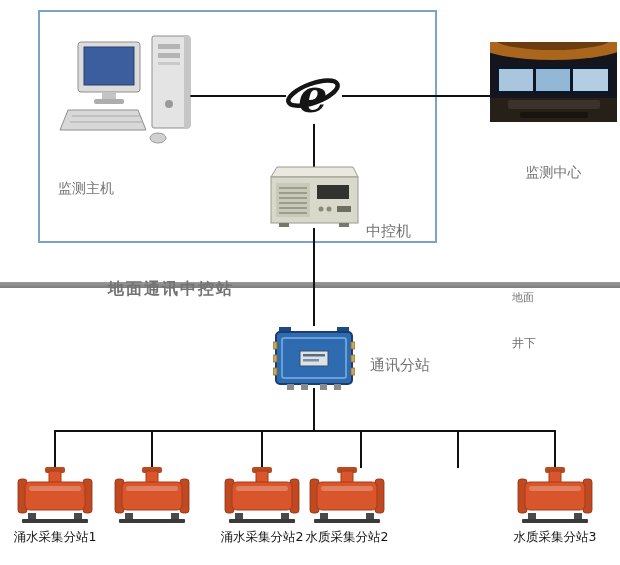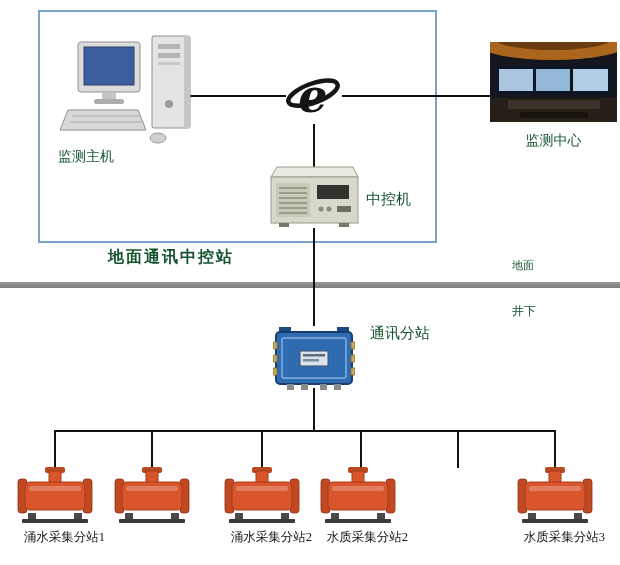--- a/index.html
+++ b/index.html
@@ -1,32 +1,32 @@
 <!DOCTYPE html>
 <html><head>
 <meta charset="utf-8">
 <style>
   * { margin:0; padding:0; box-sizing:border-box; }
   html,body { background:#ffffff; }
   body { font-family:"DejaVu Sans","Liberation Sans",sans-serif; color:#151515; }
   .canvas { position:relative; width:620px; height:565px; background:#ffffff; overflow:hidden; }
   .line { position:absolute; background:#111111; }
-  .label { position:absolute; color:#14532d; white-space:nowrap; }
+  .label { position:absolute; color:#737373; white-space:nowrap;margin-top:32px; }
   .ground-box { position:absolute; left:38px; top:10px; width:399px; height:233px;
                 border:2px solid #7aa3c9; background:transparent; }
   .ground-box-label { left:108px; top:247px; font-size:16px; font-weight:600; letter-spacing:2px; }
   .host-label   { left:58px;  top:148px; width:145px; font-size:14px; }
   .center-label { left:490px; top:132px; width:127px; text-align:center; font-size:14px; }
   .server-label { left:366px; top:190px; font-size:15px; }
   .surface-label { left:512px; top:258px; font-size:11px; }
   .underground-label { left:512px; top:303px; font-size:12px; }
   .substation-label { left:370px; top:324px; font-size:15px; }
   .divider { position:absolute; left:0; top:282px; width:620px; height:6px;
              background:linear-gradient(#9a9a9a,#7e7e7e); }
-  .station { position:absolute; top:466px; width:100px; text-align:right;font-family:Liberation Serif, serif; }
+  .station { position:absolute; top:466px; width:100px; text-align:center; }
   .station svg { display:block; margin:0 auto; }
   .station-label { font-size:12.5px; margin-top:5px; white-space:nowrap; }
   .monitor-center { position:absolute; left:490px; top:42px; width:127px; height:80px; }
   .elogo { position:absolute; left:286px; top:68px; width:56px; height:56px; }
   .computer { position:absolute; left:58px; top:34px; width:145px; height:112px; }
   .server { position:absolute; left:267px; top:163px; width:95px; height:68px; }
   .substation { position:absolute; left:273px; top:326px; width:82px; height:68px; }
 </style>
 </head>
 <body>
@@ -171,21 +171,21 @@
     <svg width="78" height="58" viewBox="0 0 78 58">
         <use href="#orange-device"></use>
       </svg>
   </div>
   <div class="station" style="left:212px">
     <svg width="78" height="58" viewBox="0 0 78 58">
         <use href="#orange-device"></use>
       </svg>
     <div class="station-label">涌水采集分站2</div>
   </div>
-  <div class="station" style="left:308px">
+  <div class="station" style="left:297px">
     <svg width="78" height="58" viewBox="0 0 78 58">
         <use href="#orange-device"></use>
       </svg>
     <div class="station-label">水质采集分站2</div>
   </div>
   <div class="station" style="left:505px">
     <svg width="78" height="58" viewBox="0 0 78 58">
         <use href="#orange-device"></use>
       </svg>
     <div class="station-label">水质采集分站3</div>

